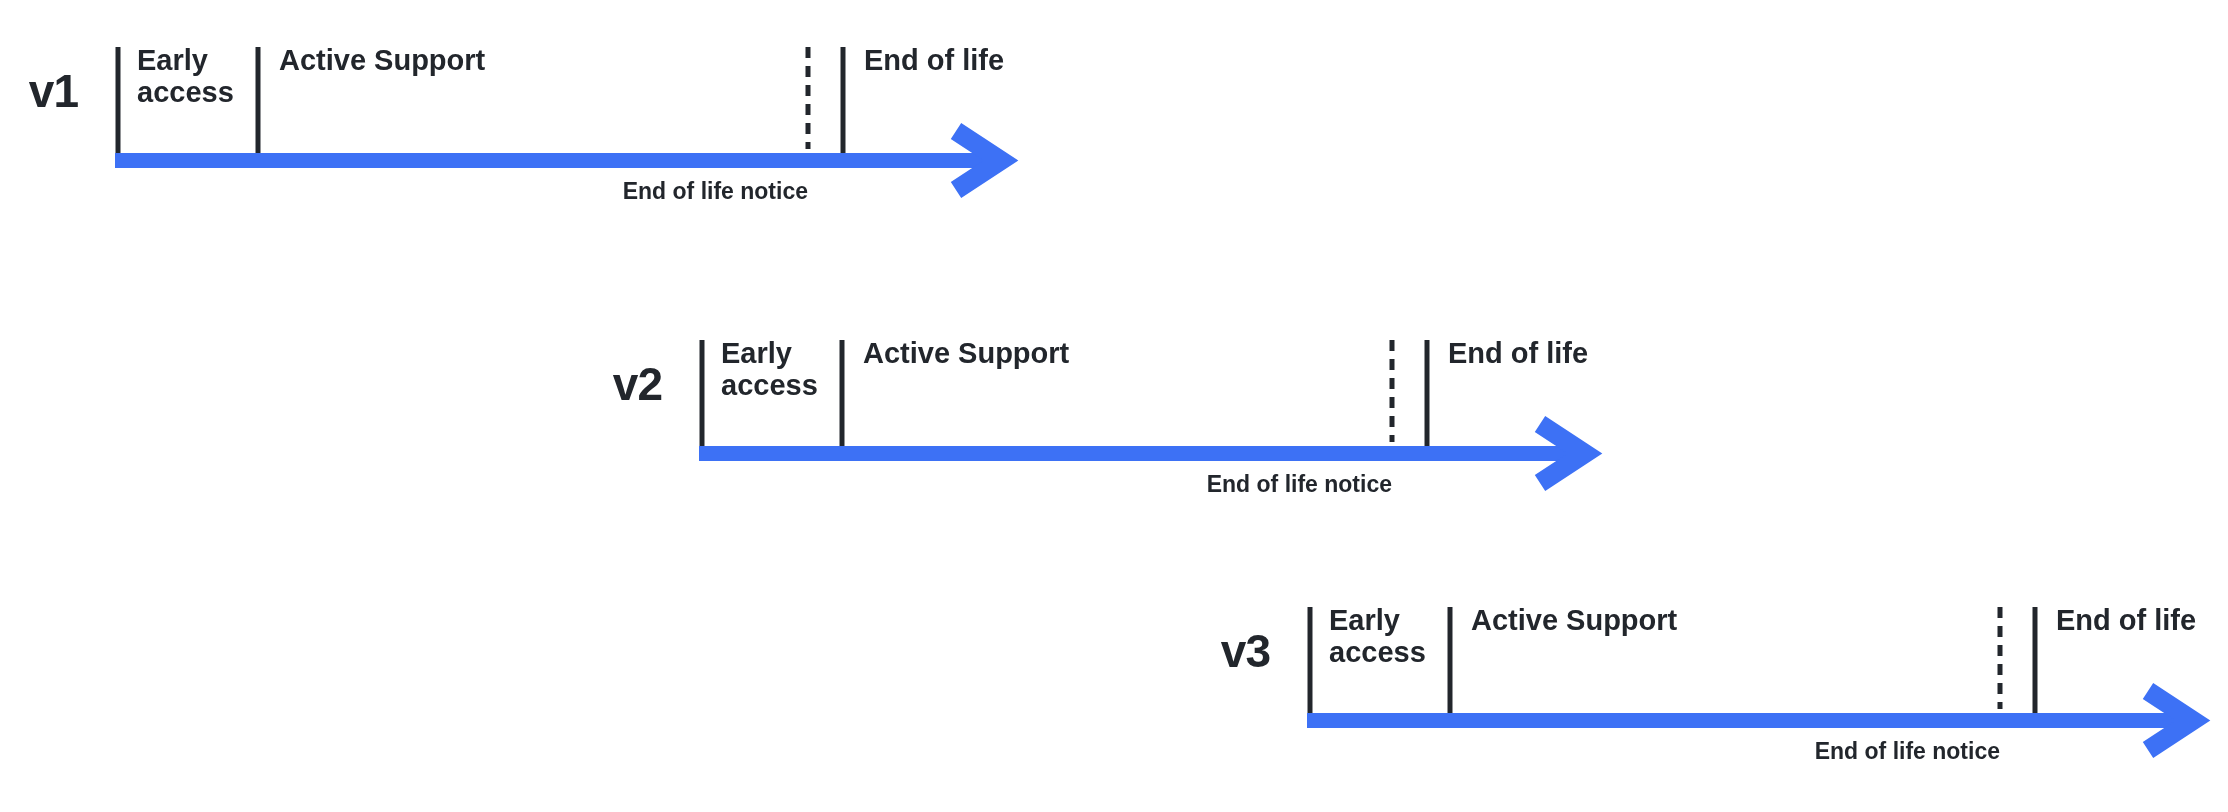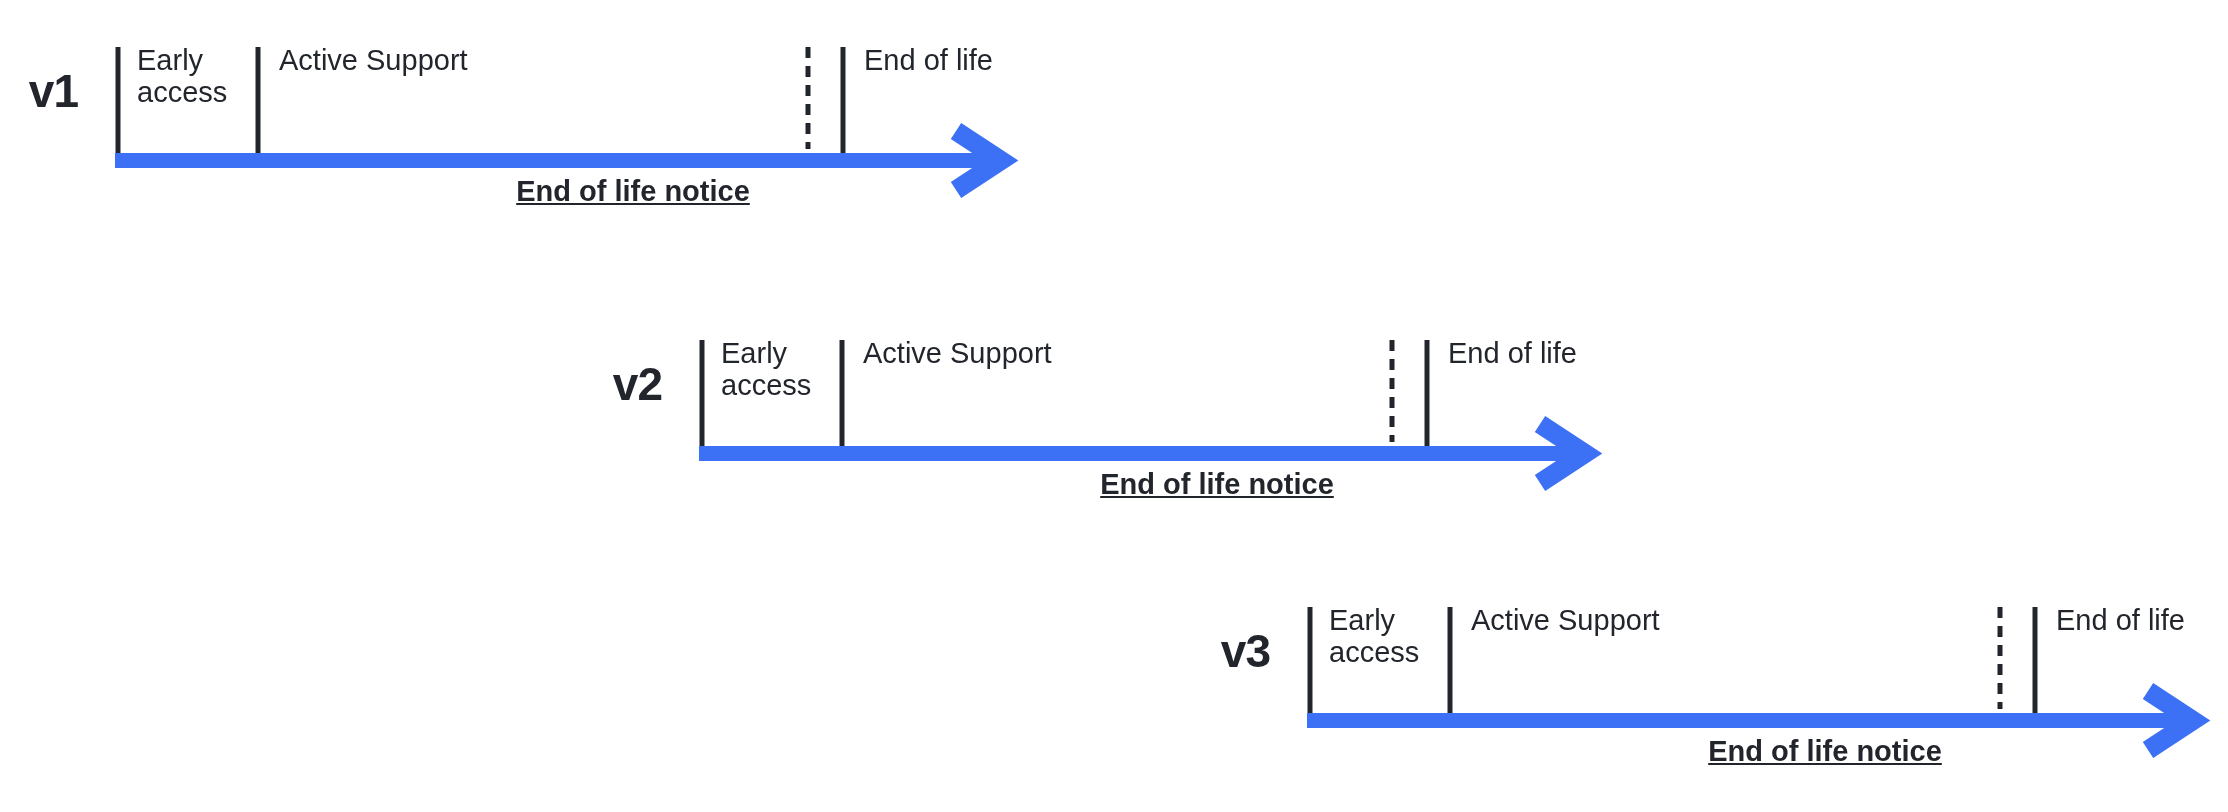--- a/index.html
+++ b/index.html
@@ -39,45 +39,44 @@
     font-size: 46px;
     line-height: 46px;
     font-weight: 700;
     letter-spacing: -1px;
   }
   .phase-label {
     position: absolute;
     top: -3px;
     font-size: 29px;
     line-height: 32px;
-    font-weight: 400;
+    font-weight: 700;
   }
   .phase-early {
     left: 139px;
     width: 118px;
   }
   .phase-active {
     left: 281px;
     white-space: nowrap;
   }
   .phase-eol {
     left: 866px;
     white-space: nowrap;
   }
   .notice-label {
     position: absolute;
     left: 460px;
     top: 128px;
     width: 350px;
-    text-align: center;
-    font-size: 29px;
+    text-align: right;
+    font-size: 23px;
     line-height: 32px;
     font-weight: 700;
     white-space: nowrap;
-    text-decoration: underline;
   }
 </style>
 </head>
 <body>
 
 <div class="timeline-row row-v1">
   <svg class="graphic" width="1040" height="185" viewBox="0 0 1040 185">
     <line x1="120" y1="0" x2="120" y2="106" stroke="#22262C" stroke-width="5"></line>
     <line x1="260" y1="0" x2="260" y2="106" stroke="#22262C" stroke-width="5"></line>
     <line x1="810" y1="0" x2="810" y2="102" stroke="#22262C" stroke-width="5" stroke-dasharray="11 8"></line>

